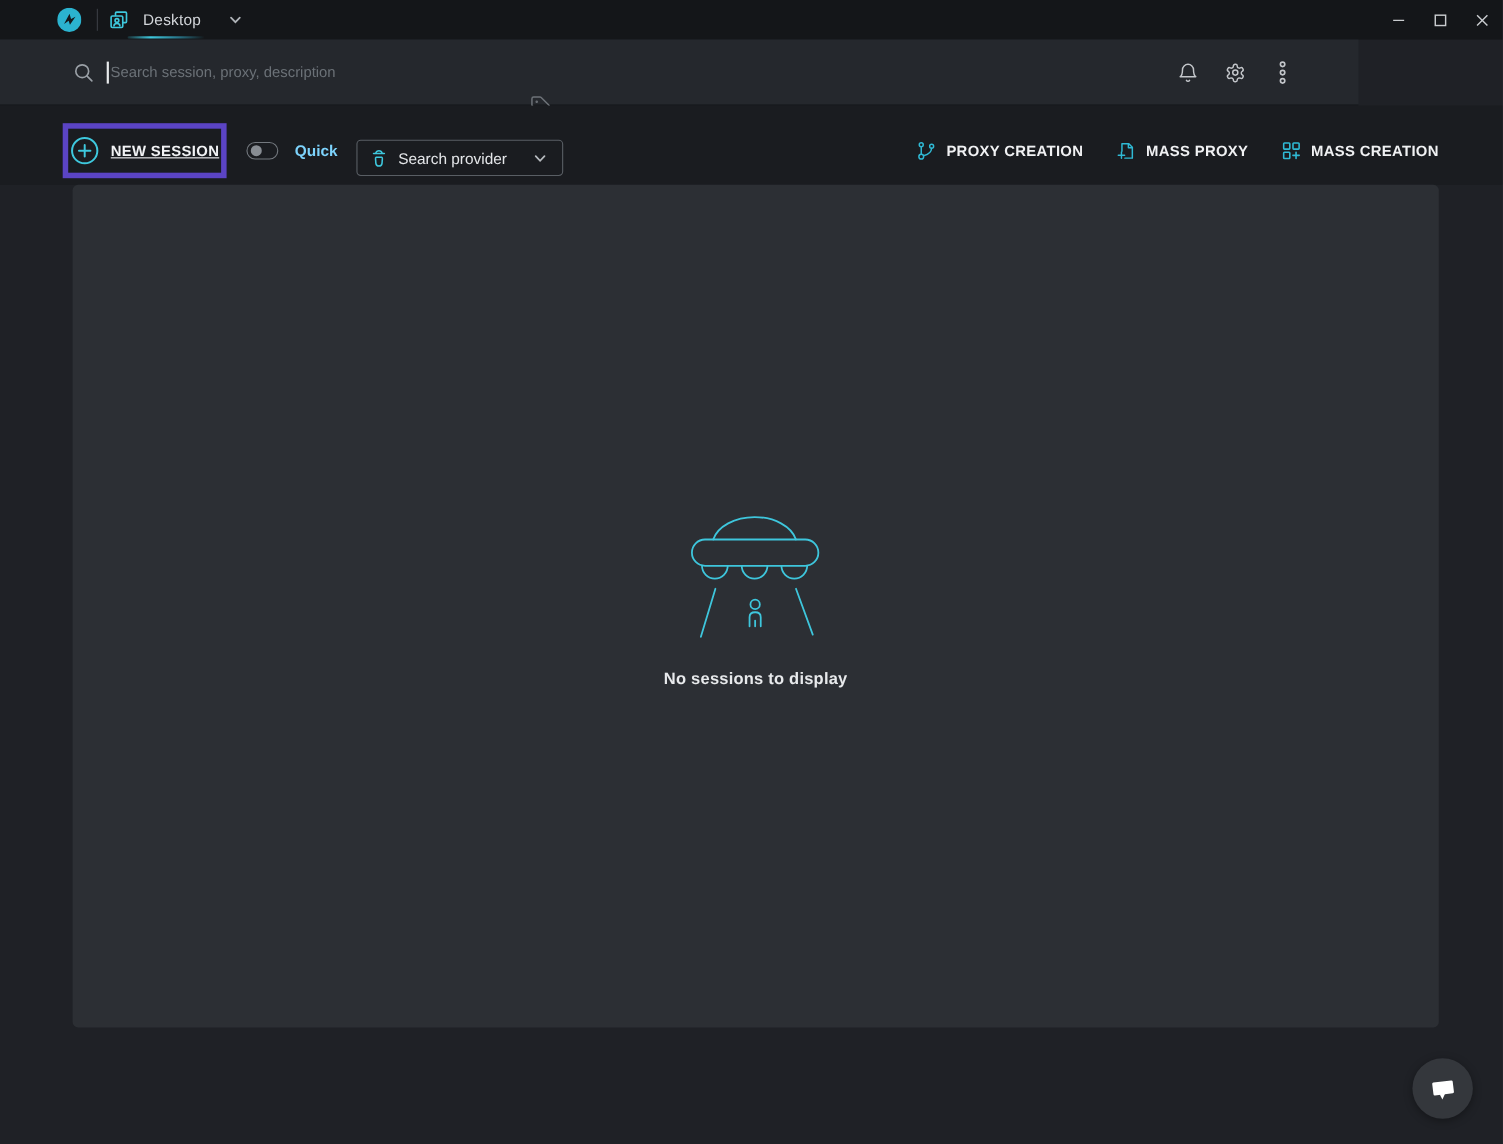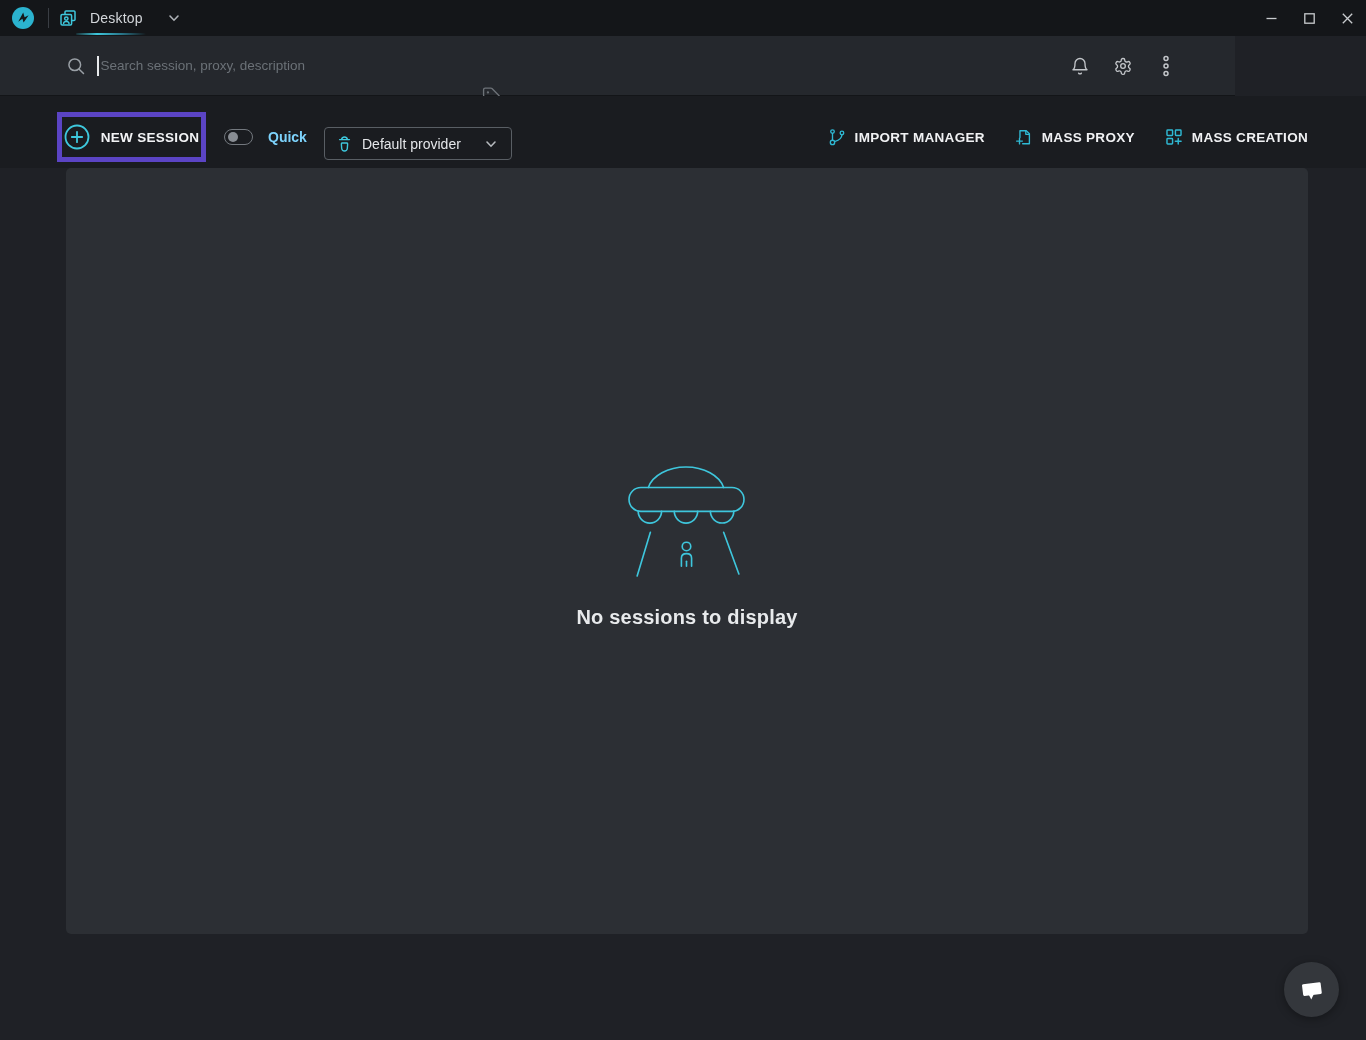--- a/index.html
+++ b/index.html
@@ -9,21 +9,21 @@
     background:#1f2126;
     color:#e9eaec;
     overflow:hidden;
     position:relative;
   }
   .app { position:absolute; inset:0; width:1366px; height:1040px; }
 
   
   .titlebar {
     position:absolute; top:0; left:0; width:1366px; height:36px;
-    background:#141619; display:flex; align-items:center;
+    background:#141619; display:flex; align-items:center;padding-left:40px;
   }
   .logo { width:22px; height:22px; margin-left:12px; flex:0 0 auto; }
   .tb-divider { width:1px; height:20px; background:#3a3e44; margin-left:14px; }
   .app-tab {
     position:relative; height:36px; display:flex; align-items:center;
     padding:0 14px 0 9px; margin-left:0; cursor:default;
   }
   .app-tab .tab-icon { width:20px; height:20px; }
   .app-tab .tab-label { font-size:14px; color:#d3d6da; margin-left:12px; letter-spacing:.2px; }
   .app-tab .tab-chevron { width:14px; height:14px; margin-left:24px; }
@@ -64,21 +64,21 @@
     position:absolute; left:57px; top:16px; width:149px; height:50px;
     border:5px solid #5b44c4; display:flex; align-items:center; justify-content:center;
   }
   .new-session-btn {
     display:flex; align-items:center; gap:11px; height:100%; width:100%;
     justify-content:center; background:transparent; border:none; cursor:pointer;
   }
   .new-session-btn .plus-circle { width:26px; height:26px; }
   .btn-label {
     font-size:13.5px; font-weight:bold; color:#f2f3f5; letter-spacing:.3px;
-    font-family:"Liberation Sans", sans-serif; white-space:nowrap;
+    font-family:"Liberation Sans", sans-serif; white-space:nowrap;text-decoration:underline;
   }
   .quick-toggle-group { position:absolute; left:224px; top:0; height:72px; display:flex; align-items:center; padding-top:10px; gap:15px; }
   .toggle {
     width:29px; height:16px; border:1.5px solid #73787e; border-radius:9px;
     position:relative; background:transparent; cursor:pointer;
   }
   .toggle .knob { position:absolute; left:2.5px; top:1.5px; width:10px; height:10px; border-radius:50%; background:#888d93; }
   .quick-label { font-size:14px; font-weight:bold; color:#7dd3fc; }
 
   .provider-dropdown {
@@ -102,21 +102,21 @@
   }
 
   
   .main-panel {
     position:absolute; left:66px; top:168px; width:1242px; height:766px;
     background:#2c2f34; border-radius:5px;
     display:flex; flex-direction:column; align-items:center; justify-content:center;
   }
   .empty-state { display:flex; flex-direction:column; align-items:center; margin-top:-14px; }
   .ufo { width:118px; height:118px; }
-  .empty-text { margin-top:28px; font-size:20px; font-weight:bold; color:#e8eaec; letter-spacing:.2px; }
+  .empty-text { margin-top:28px; font-size:15px; font-weight:bold; color:#e8eaec; letter-spacing:.2px; }
 
   
   .chat-fab {
     position:absolute; left:1284px; top:962px; width:55px; height:55px; border-radius:50%;
     background:#34373c; display:flex; align-items:center; justify-content:center;
     box-shadow:0 2px 8px rgba(0,0,0,.35); cursor:pointer;
   }
   .chat-fab svg { width:30px; height:30px; }
 
   svg { display:block; }
@@ -216,36 +216,36 @@
       </div>
       <span class="quick-label">Quick</span>
     </div>
 
     <div class="provider-dropdown">
       <svg class="spy-icon" viewBox="0 0 13 20" fill="none" stroke="#3ec8dd" stroke-width="1.4" stroke-linecap="round">
         <path d="M3.6 5.2 A3 3 0 0 1 9.4 5.2"></path>
         <path d="M1.6 5.6 H11.4"></path>
         <path d="M4 9 H9 Q9.8 9.3 9.6 10.5 L9.3 14.5 Q9 17 6.5 17 Q4 17 3.7 14.5 L3.4 10.5 Q3.2 9.3 4 9 Z"></path>
       </svg>
-      <span class="dd-label">Default provider</span>
+      <span class="dd-label">Search provider</span>
       <svg class="dd-chevron" viewBox="0 0 14 14" fill="none" stroke="#b6babe" stroke-width="1.6" stroke-linecap="round">
         <path d="M3 5 L7 9.2 L11 5"></path>
       </svg>
     </div>
 
     <div class="toolbar-actions">
       <button class="toolbar-action">
         <svg viewBox="0 0 20 20" fill="none" stroke="#2fb9d4" stroke-width="1.5" stroke-linecap="round">
           <circle cx="5" cy="4" r="2"></circle>
           <circle cx="15.5" cy="5.5" r="2"></circle>
           <circle cx="5" cy="16" r="2.4"></circle>
           <path d="M5 6 V13.5"></path>
           <path d="M15.5 7.5 Q15 13 8 14.8"></path>
         </svg>
-        <span class="action-label">IMPORT MANAGER</span>
+        <span class="action-label">PROXY CREATION</span>
       </button>
       <button class="toolbar-action">
         <svg viewBox="0 0 20 20" fill="none" stroke="#2fb9d4" stroke-width="1.5" stroke-linecap="round" stroke-linejoin="round">
           <path d="M8.5 17.5 H16 V6.5 L12.5 3 H5.5 V10.5"></path>
           <path d="M12 3.3 V7 H15.7"></path>
           <path d="M1.8 14.5 H8.2 M5 11.3 V17.7"></path>
         </svg>
         <span class="action-label">MASS PROXY</span>
       </button>
       <button class="toolbar-action">

